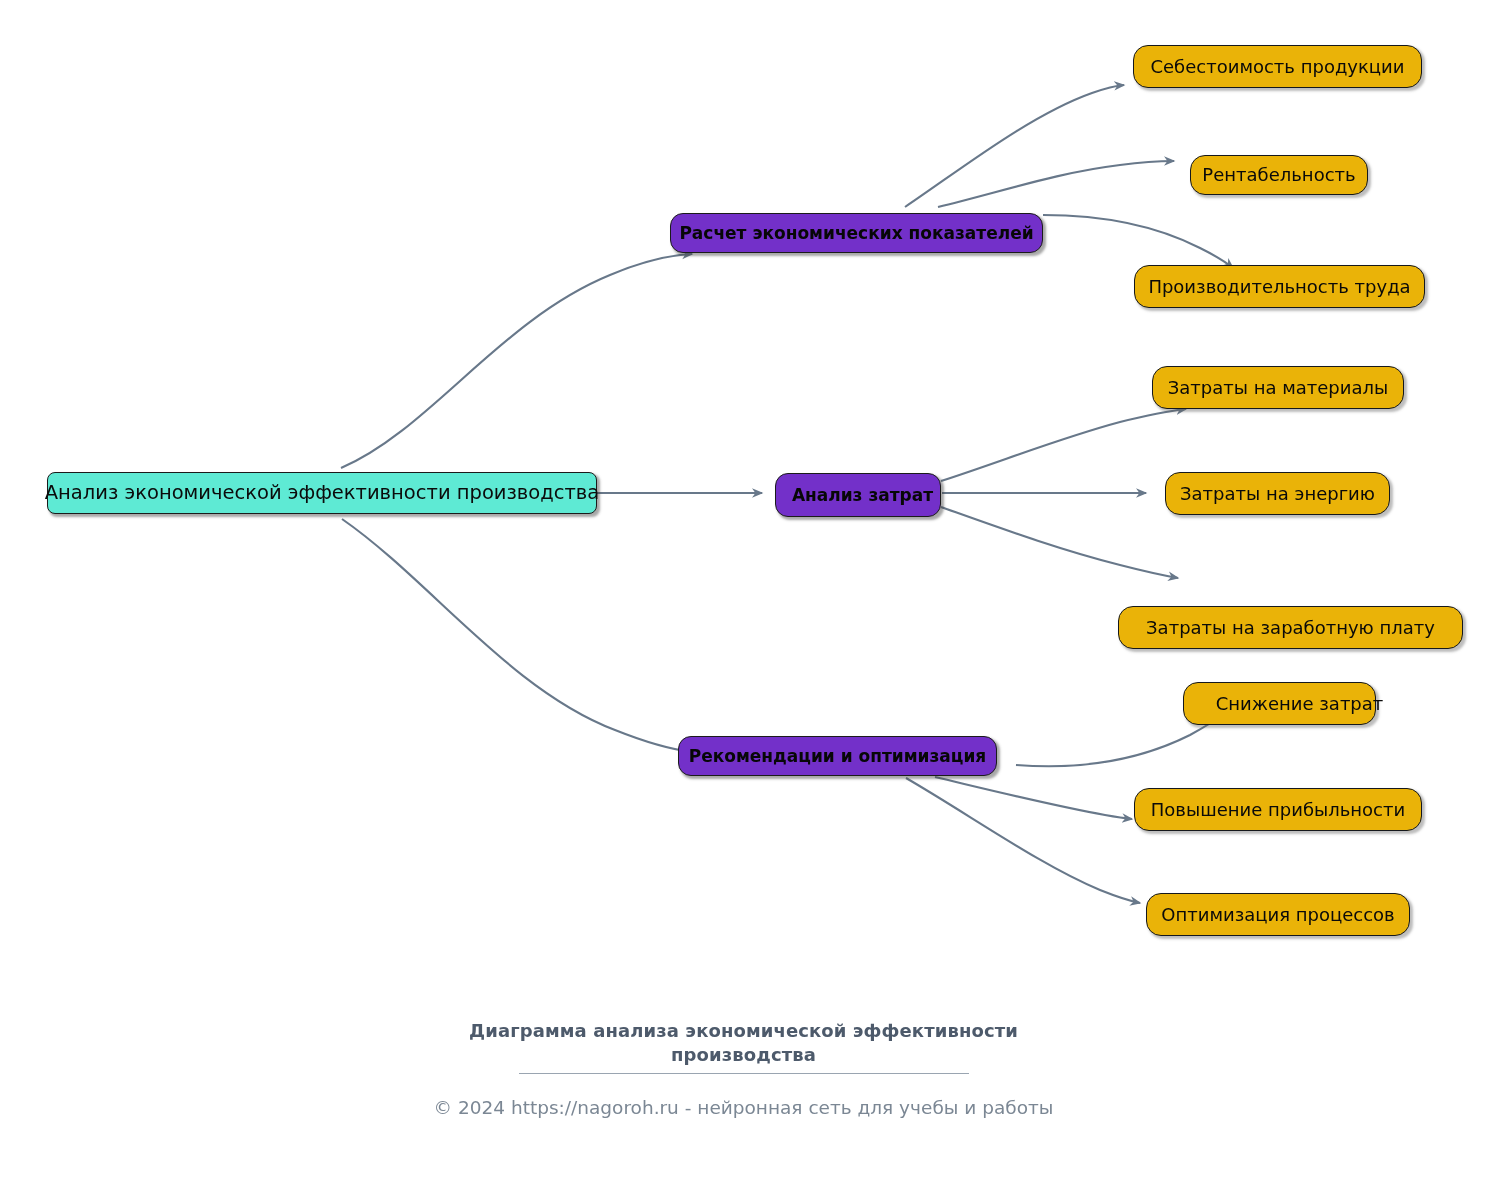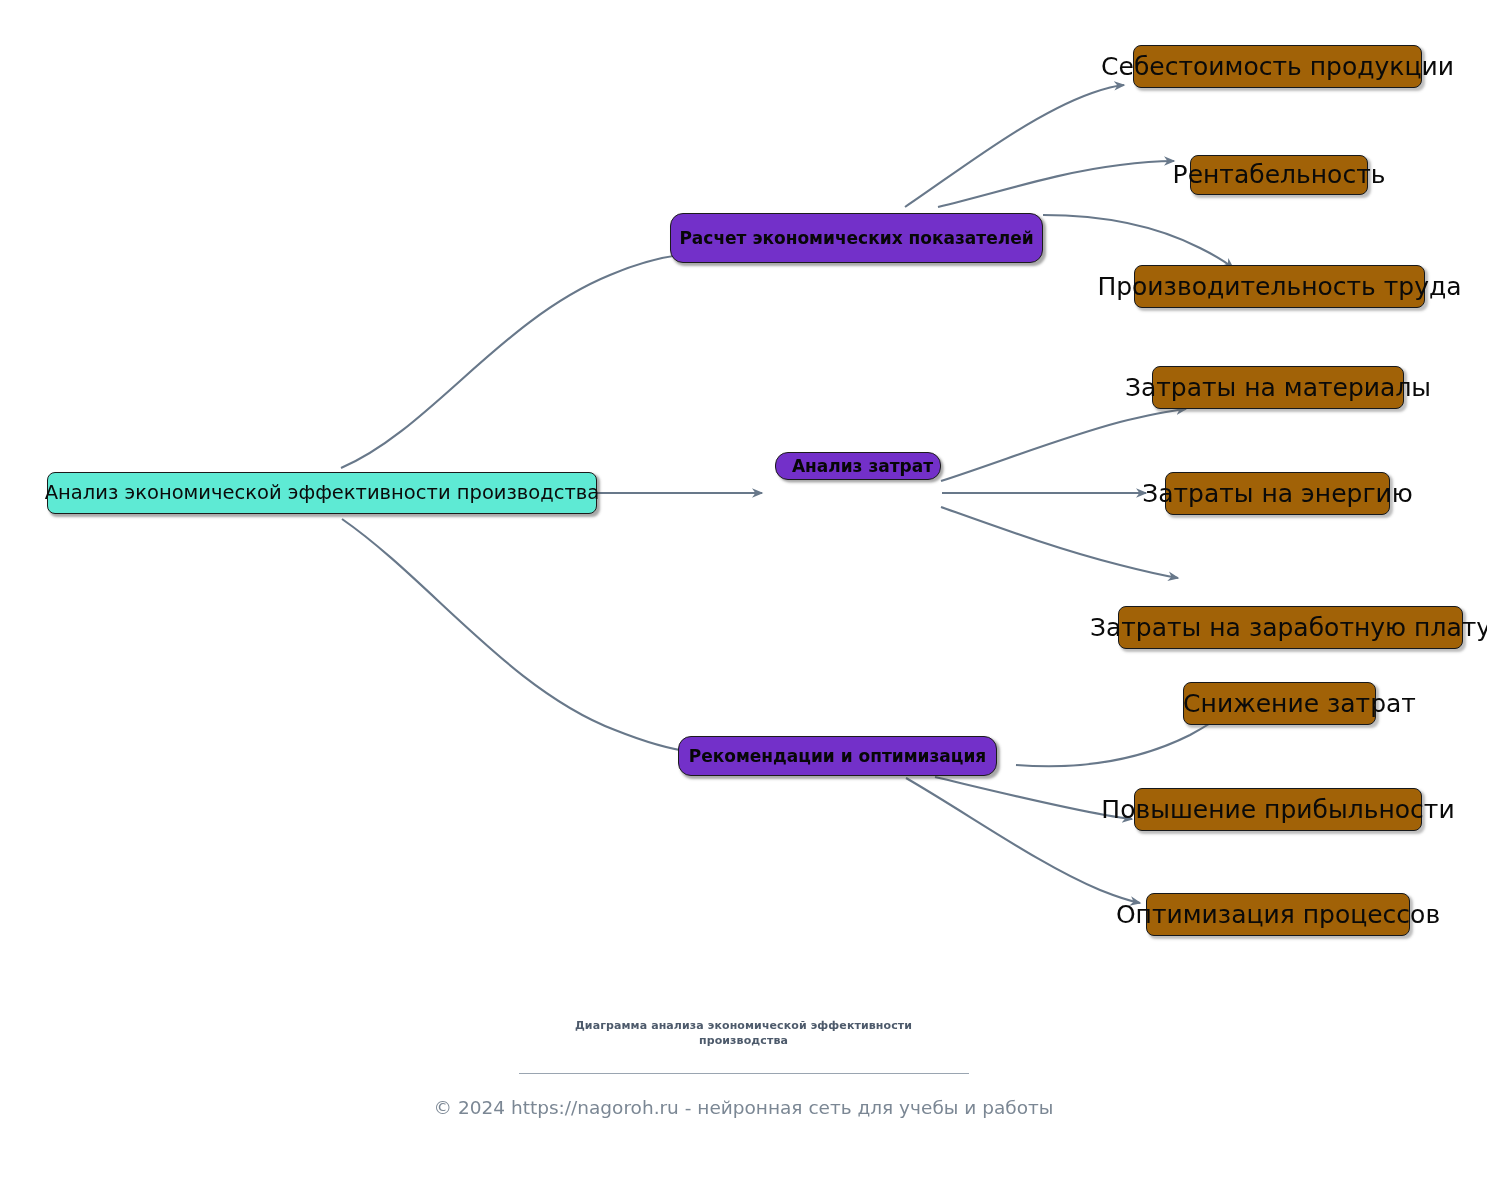--- a/index.html
+++ b/index.html
@@ -48,34 +48,34 @@
   .node-branch {
     background: #7330c9;
     border: 1.6px solid #1b1b1b;
     border-radius: 13px;
     color: #070707;
     font-size: 17px;
     font-weight: 600;
     box-shadow: 2.5px 2.5px 2.5px rgba(60,60,60,0.45);
   }
   .node-leaf {
-    background: #a16207;
+    background: #eab308;
     border: 1.7px solid #15181c;
-    border-radius: 8px;
+    border-radius: 15px;
     color: #0a0a0a;
-    font-size: 25px;
+    font-size: 18px;
     box-shadow: 2.5px 2.5px 2.5px rgba(90,90,90,0.40);
   }
   #caption {
     position: absolute;
     left: 0;
     top: 1019px;
     width: 1487px;
     text-align: center;
-    font-size: 11px;
+    font-size: 18px;
     font-weight: bold;
     color: #4d5a6b;
     line-height: 1.35;
     letter-spacing: 0.1px;
   }
   #caption-rule {
     position: absolute;
     left: 743.5px;
     top: 1073px;
     width: 450px;
@@ -123,34 +123,34 @@
       <path d="M 1016,765 C 1080,770 1140,760 1190,735 Q 1212,723 1225,713"></path>
       <path d="M 935,777 C 990,790 1050,805 1105,815 Q 1122,818 1132,819"></path>
       <path d="M 906,778 C 970,815 1040,865 1100,890 Q 1125,900 1140,903"></path>
     </g>
   </svg>
 
   <div class="node node-root" style="left:47px; top:472px; width:550px; height:42px;">
     <span>Анализ экономической эффективности производства</span>
   </div>
 
-  <div class="node node-branch" style="left:670px; top:213px; width:373px; height:50px;">
+  <div class="node node-branch" style="left:670px; top:213px; width:373px; height:40px;">
     <span>Расчет экономических показателей</span>
   </div>
   <div class="node node-leaf" style="left:1133px; top:45px; width:289px; height:43px;">
     <span>Себестоимость продукции</span>
   </div>
   <div class="node node-leaf" style="left:1190px; top:155px; width:178px; height:40px;">
     <span>Рентабельность</span>
   </div>
   <div class="node node-leaf" style="left:1134px; top:265px; width:291px; height:43px;">
     <span>Производительность труда</span>
   </div>
 
-  <div class="node node-branch" style="left:775px; top:452px; width:166px; height:28px;padding-left:9px;">
+  <div class="node node-branch" style="left:775px; top:473px; width:166px; height:44px;padding-left:9px;">
     <span>Анализ затрат</span>
   </div>
   <div class="node node-leaf" style="left:1152px; top:366px; width:252px; height:43px;">
     <span>Затраты на материалы</span>
   </div>
   <div class="node node-leaf" style="left:1165px; top:472px; width:225px; height:43px;">
     <span>Затраты на энергию</span>
   </div>
   <div class="node node-leaf" style="left:1118px; top:578px; width:345px; height:43px;margin-top:28px;">
     <span>Затраты на заработную плату</span>

